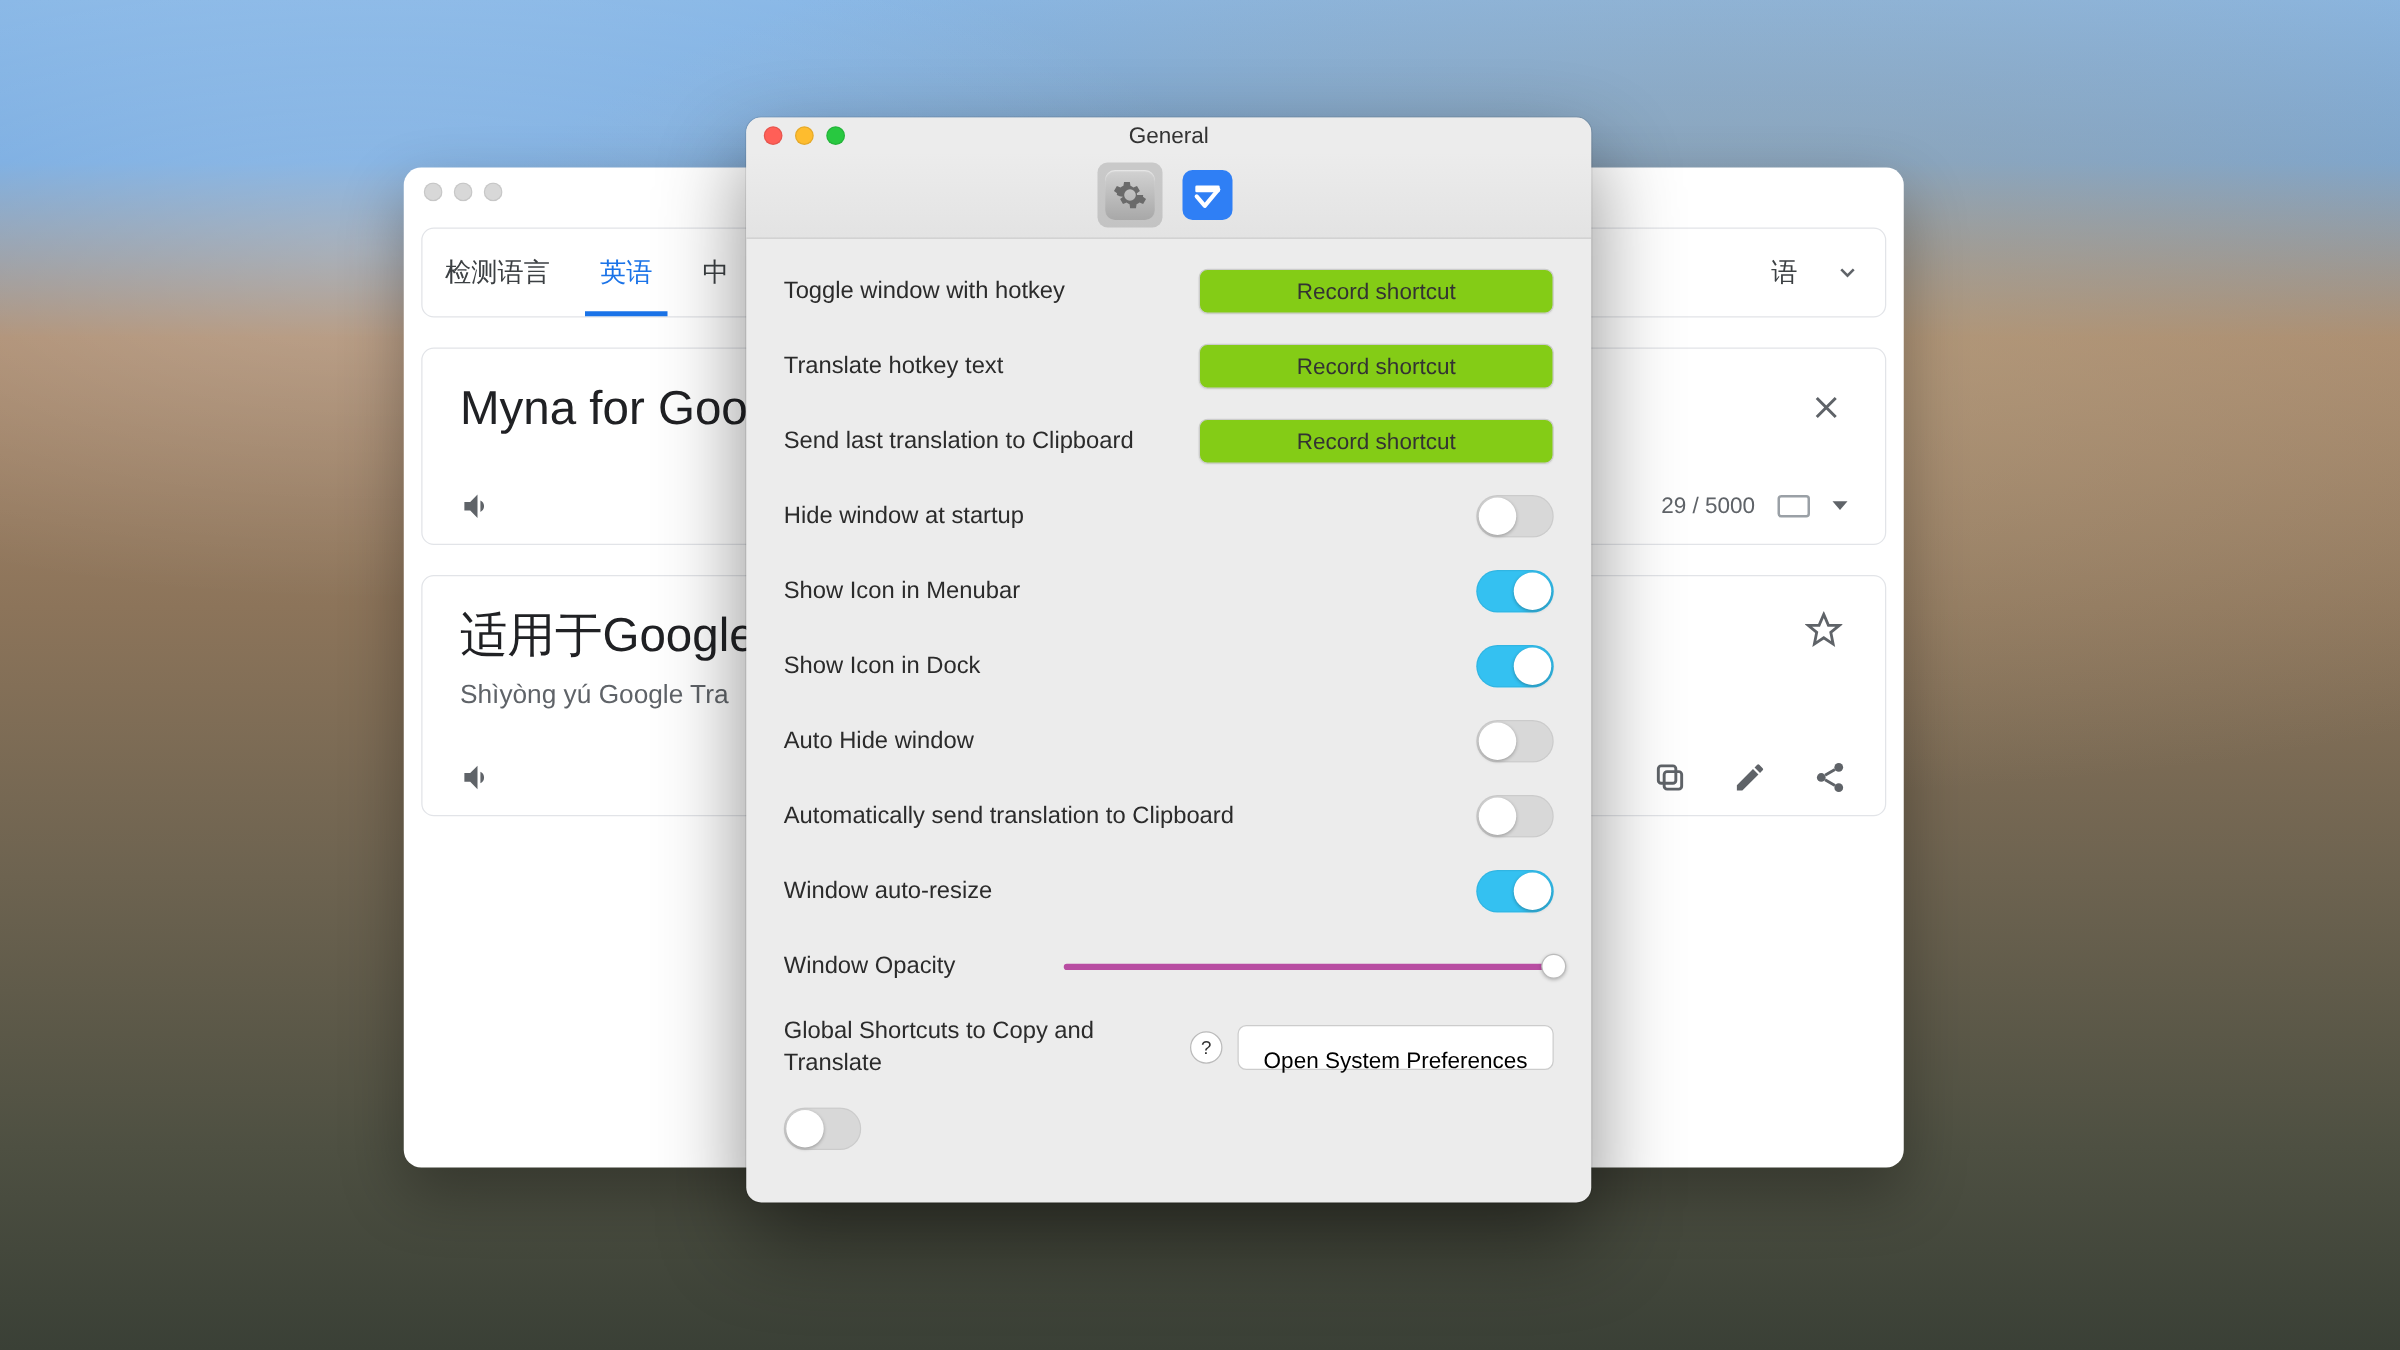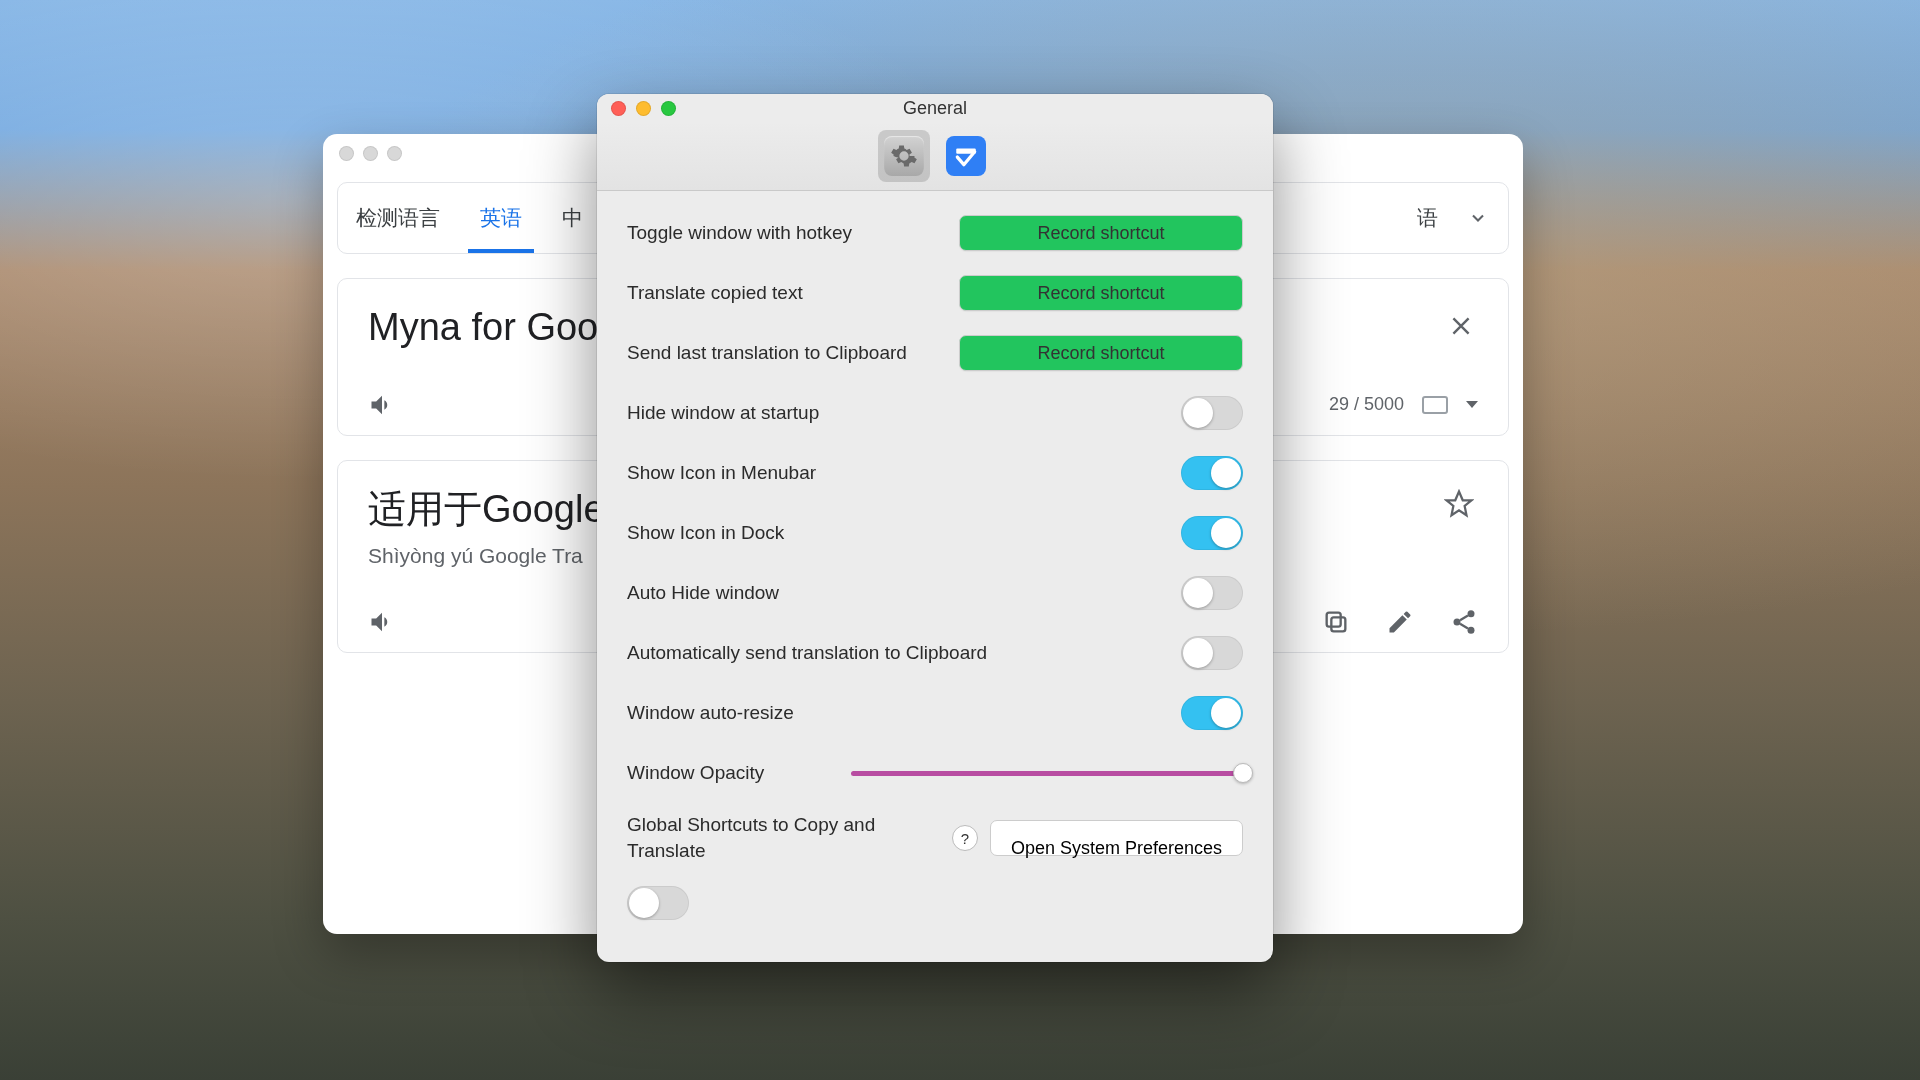--- a/index.html
+++ b/index.html
@@ -61,21 +61,21 @@
   .dot.red{background:#ff5f57;} .dot.yel{background:#febc2e;} .dot.grn{background:#28c840;}
   .pw-title { position:absolute; left:0; right:0; text-align:center; font-size:18px; color:#333; font-weight:400; pointer-events:none; }
   .pw-tabs { display:flex; justify-content:center; gap:10px; padding:8px 0 0; border-bottom:1px solid #c9c9c9; background:linear-gradient(#ececec,#e3e3e3); }
   .pw-tab { width:52px;height:52px; display:flex;align-items:center;justify-content:center; border-radius:8px; margin-bottom:8px;}
   .pw-tab.sel { background:rgba(0,0,0,.14); }
   .gear-ico { width:40px;height:40px;border-radius:8px;background:linear-gradient(#d2d2d2,#a8a8a8);display:flex;align-items:center;justify-content:center; box-shadow:inset 0 1px 1px rgba(255,255,255,.5);}
   .status-ico{ width:40px;height:40px;border-radius:8px;background:#2f7ff5;display:flex;align-items:center;justify-content:center;}
   .pw-content{ padding:12px 30px 20px; font-size:19px; color:#2b2b2b; }
   .row { display:flex; align-items:center; min-height:60px; }
   .row .label { flex:1; padding-right:16px; }
-  .rec-btn { width:284px; height:36px; background:#22c55e; border:1px solid #ccc; border-radius:7px; font-size:18px; color:#333; box-shadow:0 1px 1px rgba(0,0,0,.04); }
+  .rec-btn { width:284px; height:36px; background:#84cc16; border:1px solid #ccc; border-radius:7px; font-size:18px; color:#333; box-shadow:0 1px 1px rgba(0,0,0,.04); }
   .toggle { width:62px; height:34px; border-radius:17px; background:#d8d8d8; position:relative; box-shadow:inset 0 0 0 1px rgba(0,0,0,.06);}
   .toggle .knob{ position:absolute; top:2px; left:2px; width:30px;height:30px;border-radius:50%;background:#fff; box-shadow:0 1px 3px rgba(0,0,0,.3);}
   .toggle.on{ background:#34c1f1;}
   .toggle.on .knob{ left:auto; right:2px;}
   .slider-wrap{ flex:1; display:flex; align-items:center; max-width:392px; margin-left:auto;}
   .slider-track{ flex:1; height:5px; background:#b84da2; border-radius:3px; position:relative;}
   .slider-thumb{ position:absolute; right:-10px; top:50%; transform:translateY(-50%); width:20px;height:20px;border-radius:50%;background:#fff;border:1px solid #bbb; box-shadow:0 1px 3px rgba(0,0,0,.25);}
   .help-btn{ width:26px;height:26px;border-radius:50%;border:1px solid #bbb;background:#fff;font-size:15px;display:flex;align-items:center;justify-content:center;color:#333;margin-right:12px;}
   .sys-btn{ height:36px;padding:17px 20px;background:#fff;border:1px solid #ccc;border-radius:7px;font-size:18px;}
   .row.multiline .label{ line-height:1.35; }
@@ -211,21 +211,21 @@
         </div>
       </div>
     </div>
 
     <div class="pw-content">
       <div class="row">
         <div class="label">Toggle window with hotkey</div>
         <button class="rec-btn">Record shortcut</button>
       </div>
       <div class="row">
-        <div class="label">Translate copied text</div>
+        <div class="label">Translate hotkey text</div>
         <button class="rec-btn">Record shortcut</button>
       </div>
       <div class="row">
         <div class="label">Send last translation to Clipboard</div>
         <button class="rec-btn">Record shortcut</button>
       </div>
       <div class="row">
         <div class="label">Hide window at startup</div>
         <div class="toggle">
             <div class="knob"></div>

